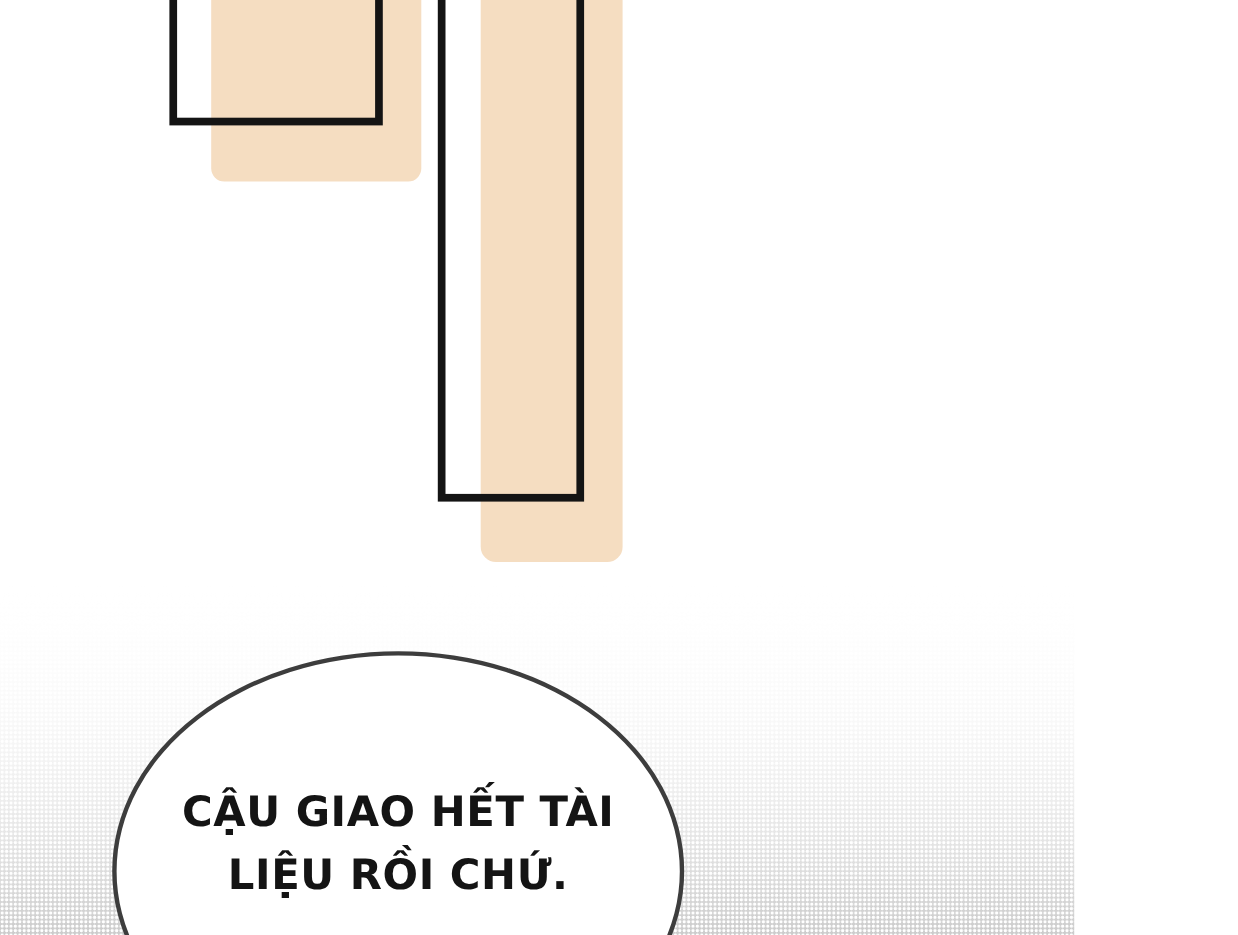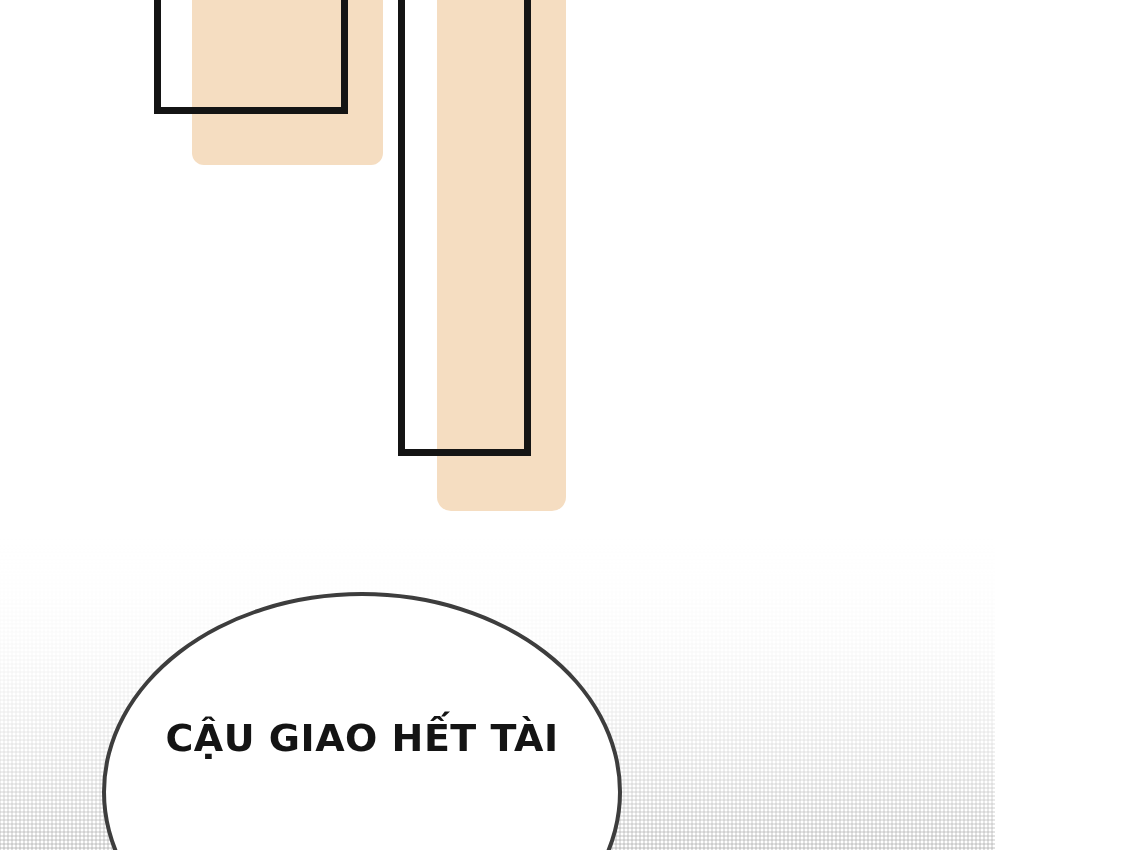--- a/index.html
+++ b/index.html
@@ -8,21 +8,20 @@
     background: #ffffff;
     font-family: "DejaVu Sans", "Liberation Sans", sans-serif;
   }
 
   .panel {
     position: relative;
     width: 977px;
     height: 850px;
     overflow: hidden;
     background: var(--page-bg, #ffffff);
-    padding-left: 18px;
   }
 
   
   .halftone {
     position: absolute;
     left: 0;
     right: 0;
     bottom: 0;
     height: 330px;
     background-image:
@@ -113,16 +112,17 @@
 
   <div class="beige-card card-1"></div>
   <div class="frame frame-1"></div>
 
   <div class="beige-card card-2"></div>
   <div class="frame frame-2"></div>
 
   <div class="bubble">
     <div class="bubble-text">
       <div>CẬU GIAO HẾT TÀI</div>
+      <div>LIỆU RỒI CHỨ.</div>
     </div>
   </div>
 
 </div>
 
 </body></html>

